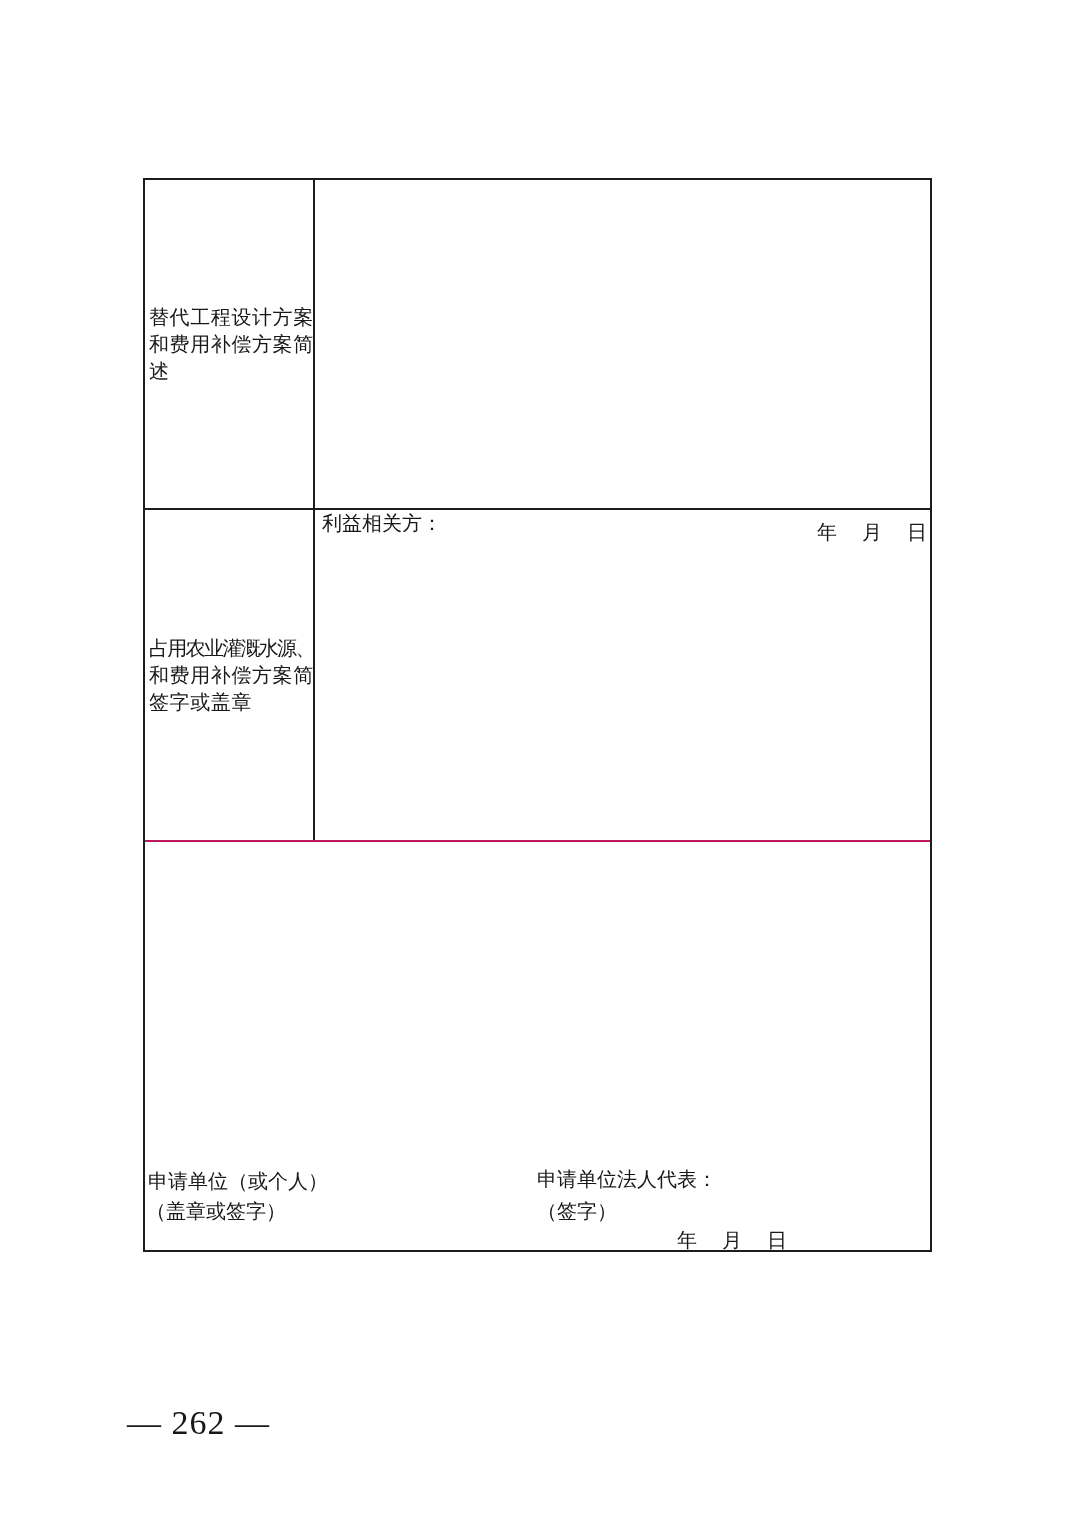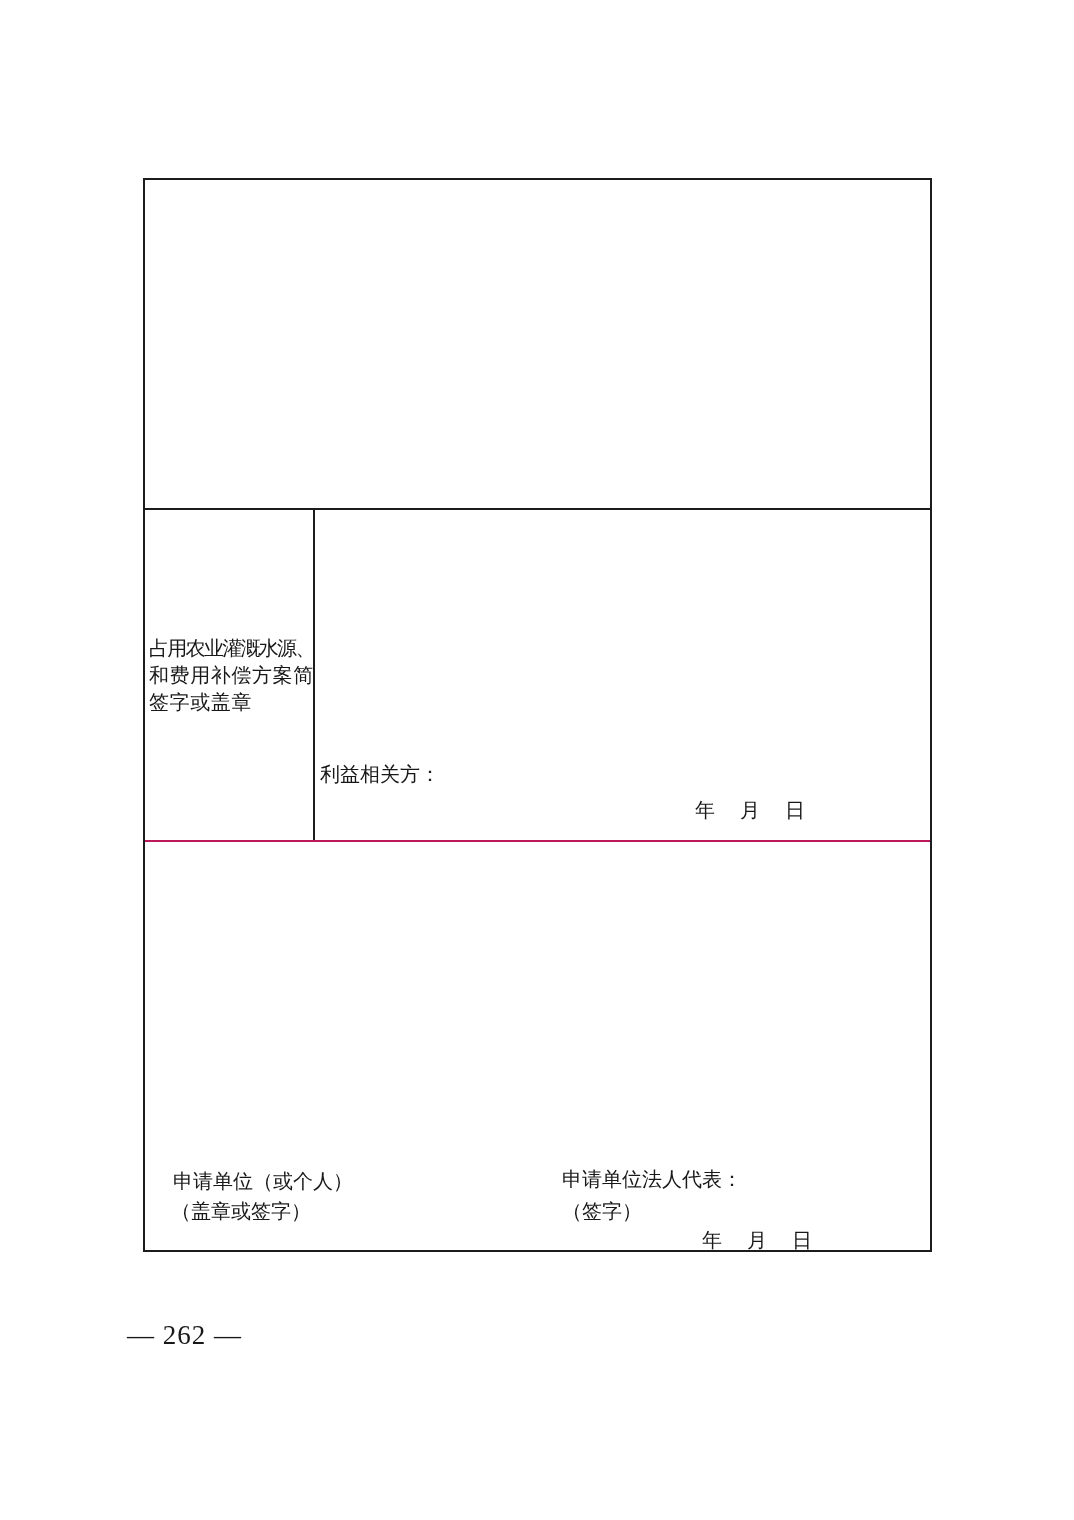--- a/index.html
+++ b/index.html
@@ -28,49 +28,54 @@
     display:flex; flex-direction:column; justify-content:center;
     padding-left:4px;
   }
   .label-line {
     font-size:20px; line-height:27px;
     letter-spacing:0.6px; white-space:nowrap;
   }
   .label-line.tight { letter-spacing:-1.7px; }
   .content-cell { flex:1 1 auto; }
   .stakeholder-cell {
-    display:flex; flex-direction:column; justify-content:flex-end;
+    display:flex; flex-direction:row; justify-content:flex-end;
     padding:0 3px 20px 5px;
   }
   .sig-line { font-size:20px; line-height:27px; white-space:nowrap; }
   .sig-date {
     font-size:20px; line-height:20px; margin-top:12px; margin-left:375px;
     white-space:nowrap;
   }
   .r3-text {
-    position:absolute; font-size:20px; line-height:26px; white-space:nowrap;margin-left:25px;
+    position:absolute; font-size:20px; line-height:26px; white-space:nowrap;
   }
   .r3-app1 { left:3px;  top:326px; }
   .r3-app2 { left:1px;  top:356px; }
   .r3-rep1 { left:392px; top:326px;font-family:Liberation Mono, monospace; }
   .r3-rep2 { left:392px; top:356px; }
   .r3-date { left:532px; top:388px; line-height:20px; }
   .page-number {
-    position:absolute; left:127px; top:1320px;
-    font-size:27px; line-height:30px; letter-spacing:1px; white-space:nowrap;
+    position:absolute; left:127px; top:1408px;
+    font-size:34px; line-height:30px; letter-spacing:1px; white-space:nowrap;
   }
 </style>
 </head>
 <body>
 
 <div class="page">
 
   <div class="form-table">
 
     <div class="row row-1">
+      <div class="label-cell">
+        <div class="label-line">替代工程设计方案</div>
+        <div class="label-line">和费用补偿方案简</div>
+        <div class="label-line">述</div>
+      </div>
       <div class="content-cell"></div>
     </div>
 
     <div class="row row-2">
       <div class="label-cell">
         <div class="label-line tight">占用农业灌溉水源、</div>
         <div class="label-line">和费用补偿方案简</div>
         <div class="label-line">签字或盖章</div>
       </div>
       <div class="content-cell stakeholder-cell">

